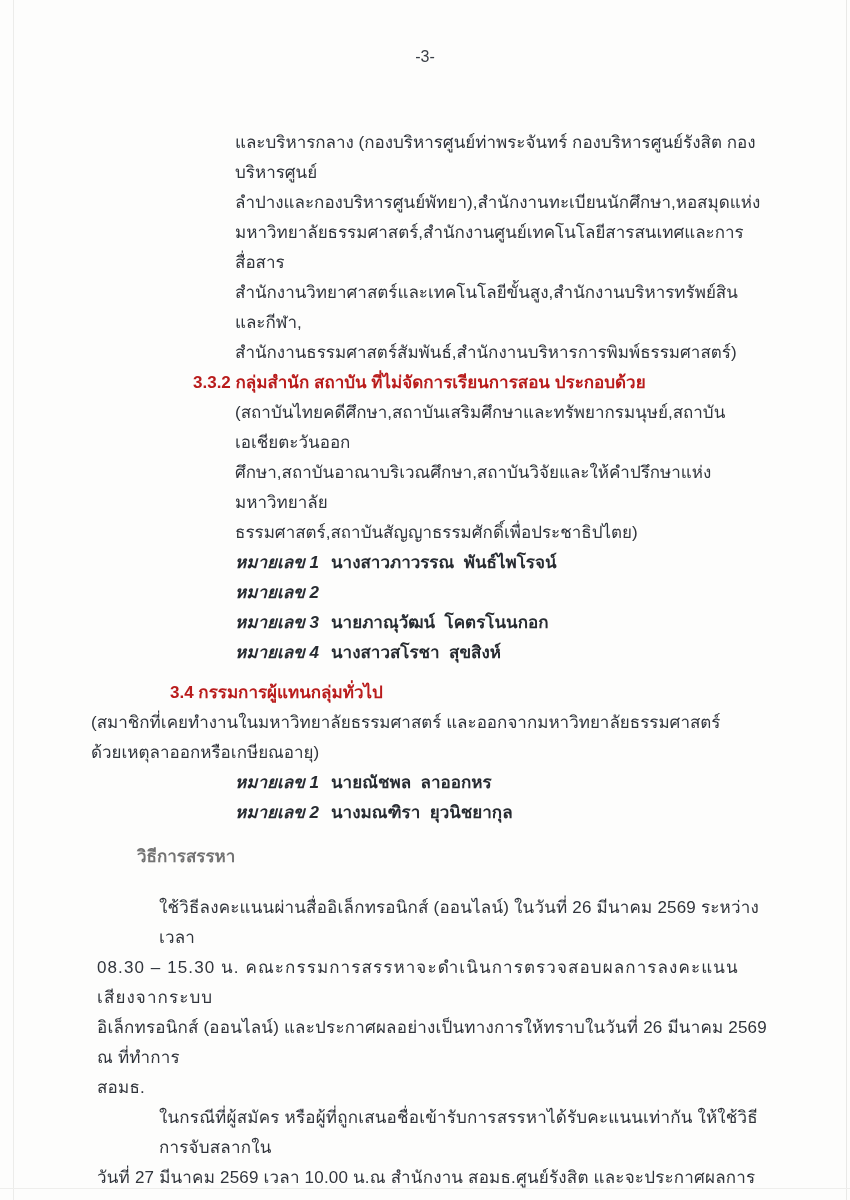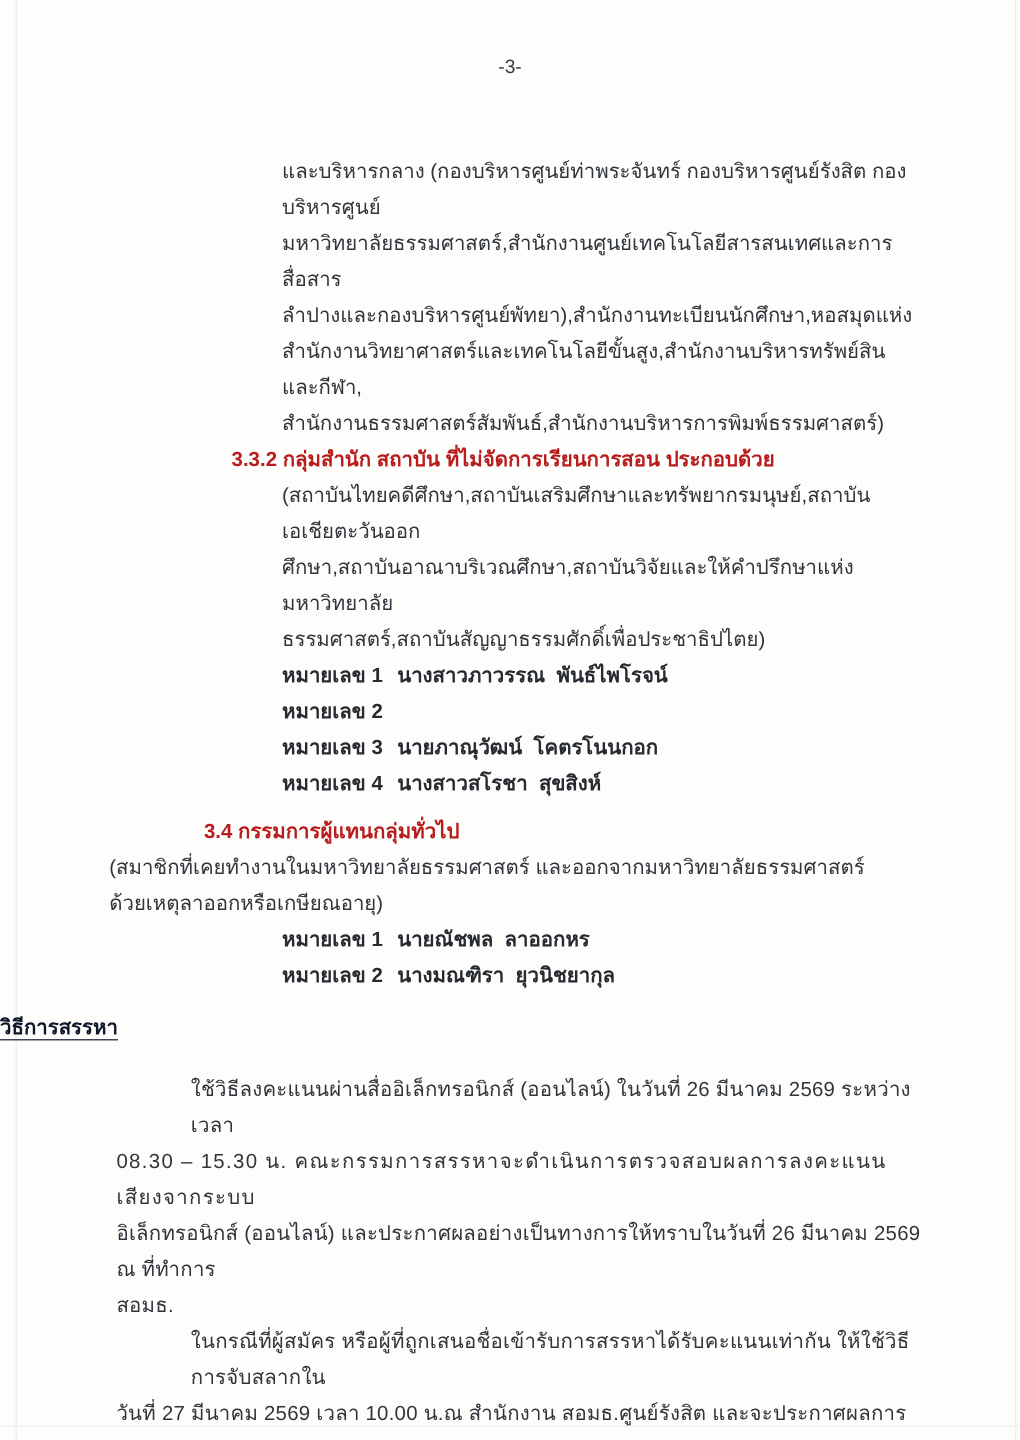--- a/index.html
+++ b/index.html
@@ -27,50 +27,50 @@
 
   .content {
     position:absolute; top:128px; left:0; right:0;
     font-size:17px; line-height:30px;
   }
   .content div { min-height: 30px; }
 
   .indent-block   { margin-left:235px; margin-right:88px; }
   .h332           { margin-left:193px; font-weight:bold; color:#b91c1c; }
   .cand-row       { margin-left:235px; display:flex; font-weight:bold; color:#272b31; }
-  .cand-label     { width:96px; flex:0 0 96px; }
+  .cand-label     { width:96px; flex:0 0 96px;font-style:italic; }
   .cand-name      { white-space:pre-wrap; }
   .h34            { margin-left:170px; margin-top:10px; font-weight:bold; color:#b91c1c; }
   .desc34         { margin-left:91px; margin-right:110px; }
 
   .method-heading {
-    margin-top:14px; margin-bottom:21px;
-    font-weight:bold; text-decoration:underline;
-    text-underline-offset:4px; color:#0f172a;
+    margin-left:137px; margin-top:14px; margin-bottom:21px;
+    font-weight:bold; 
+    text-underline-offset:4px; color:#737373;
   }
   .method-par { margin-left:97px; margin-right:80px; letter-spacing:.2px; line-height:30px; }
   .first-line { padding-left:62px; }
   .stretch    { letter-spacing:1.1px; }
 </style>
 </head>
 <body>
 
 <div class="page">
   <div class="scanline-v-left"></div>
   <div class="scanline-v-right"></div>
   <div class="scanline-h-bottom"></div>
 
   <div class="pageno">-3-</div>
 
   <div class="content">
 
     <div class="indent-block">
       <div>และบริหารกลาง (กองบริหารศูนย์ท่าพระจันทร์ กองบริหารศูนย์รังสิต กองบริหารศูนย์</div>
+      <div>ลำปางและกองบริหารศูนย์พัทยา),สำนักงานทะเบียนนักศึกษา,หอสมุดแห่ง</div>
       <div>มหาวิทยาลัยธรรมศาสตร์,สำนักงานศูนย์เทคโนโลยีสารสนเทศและการสื่อสาร</div>
-      <div>ลำปางและกองบริหารศูนย์พัทยา),สำนักงานทะเบียนนักศึกษา,หอสมุดแห่ง</div>
       <div>สำนักงานวิทยาศาสตร์และเทคโนโลยีขั้นสูง,สำนักงานบริหารทรัพย์สินและกีฬา,</div>
       <div>สำนักงานธรรมศาสตร์สัมพันธ์,สำนักงานบริหารการพิมพ์ธรรมศาสตร์)</div>
     </div>
 
     <div class="h332">3.3.2 กลุ่มสำนัก สถาบัน ที่ไม่จัดการเรียนการสอน ประกอบด้วย</div>
     <div class="indent-block">
       <div>(สถาบันไทยคดีศึกษา,สถาบันเสริมศึกษาและทรัพยากรมนุษย์,สถาบันเอเชียตะวันออก</div>
       <div>ศึกษา,สถาบันอาณาบริเวณศึกษา,สถาบันวิจัยและให้คำปรึกษาแห่งมหาวิทยาลัย</div>
       <div>ธรรมศาสตร์,สถาบันสัญญาธรรมศักดิ์เพื่อประชาธิปไตย)</div>
     </div>

